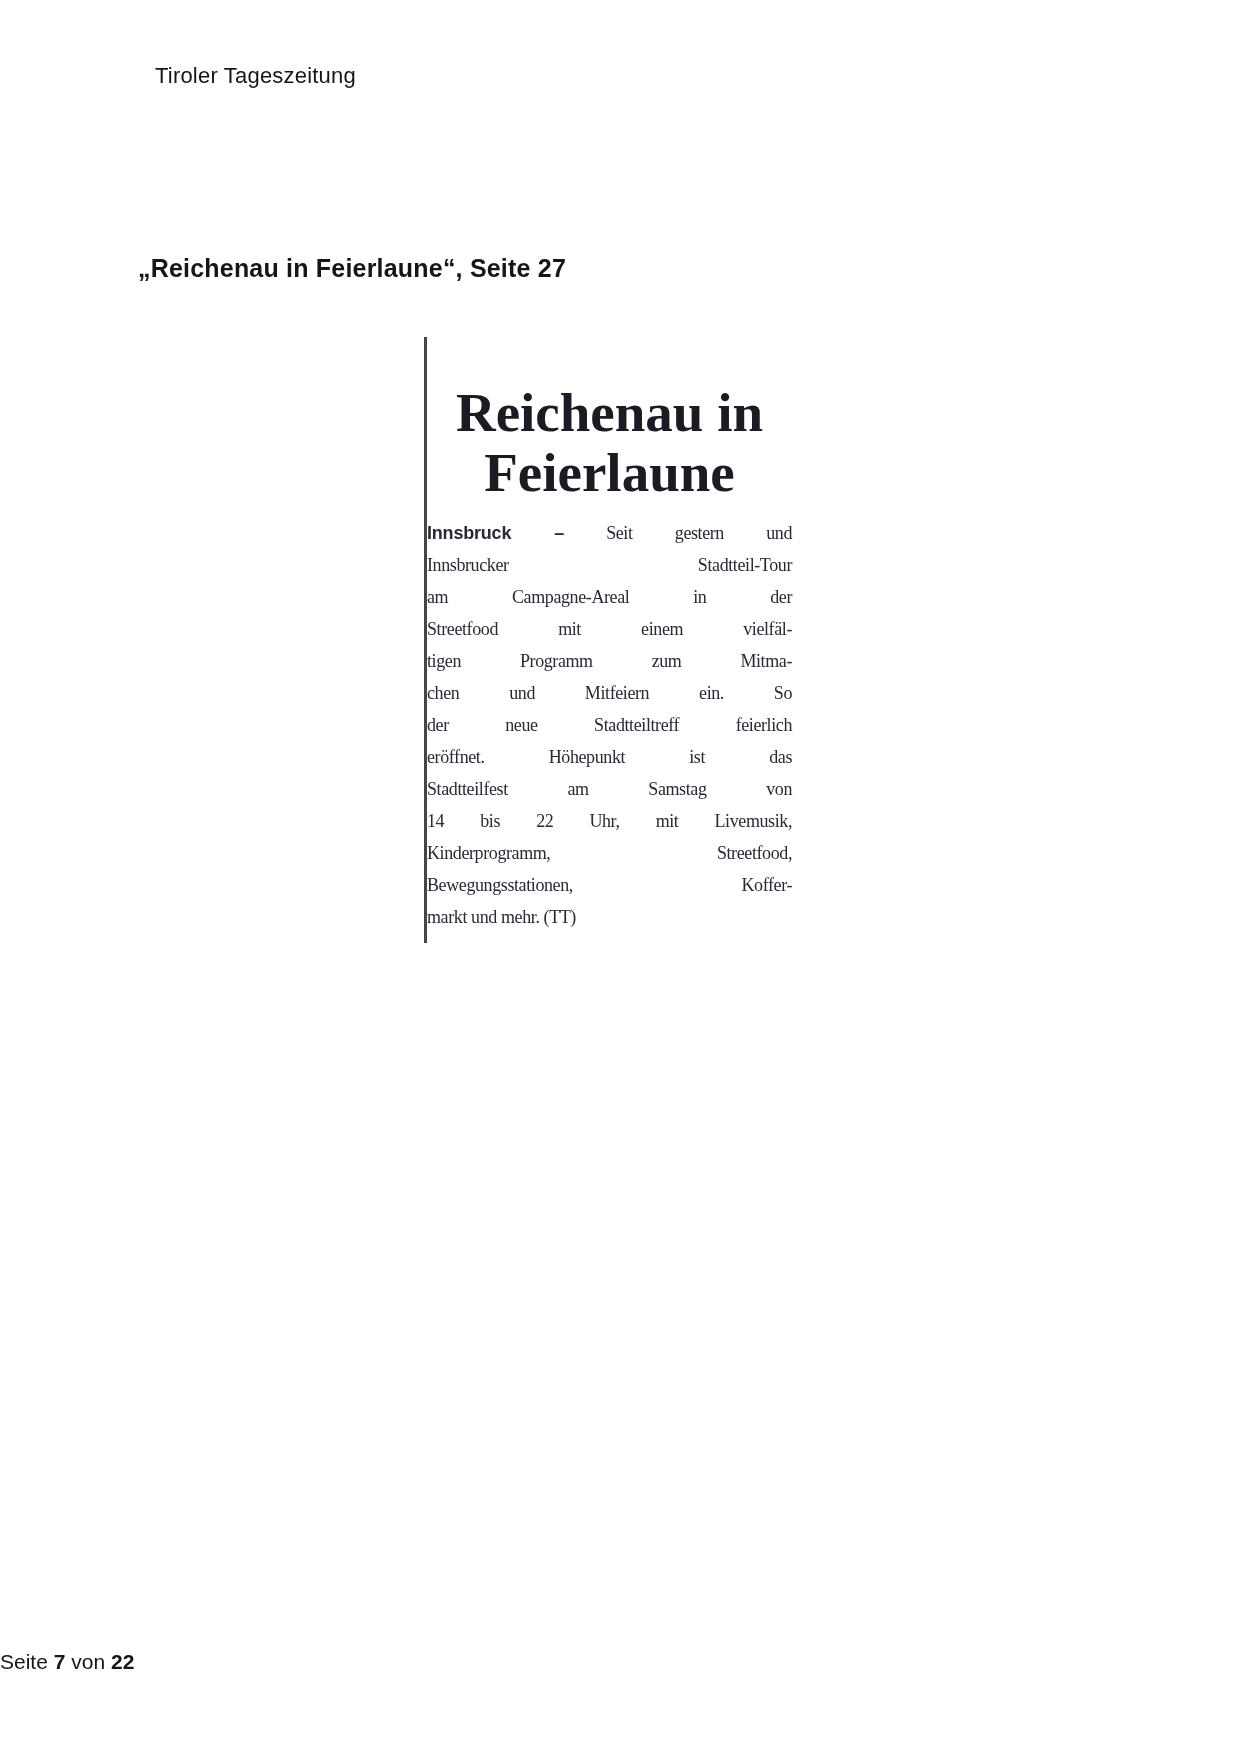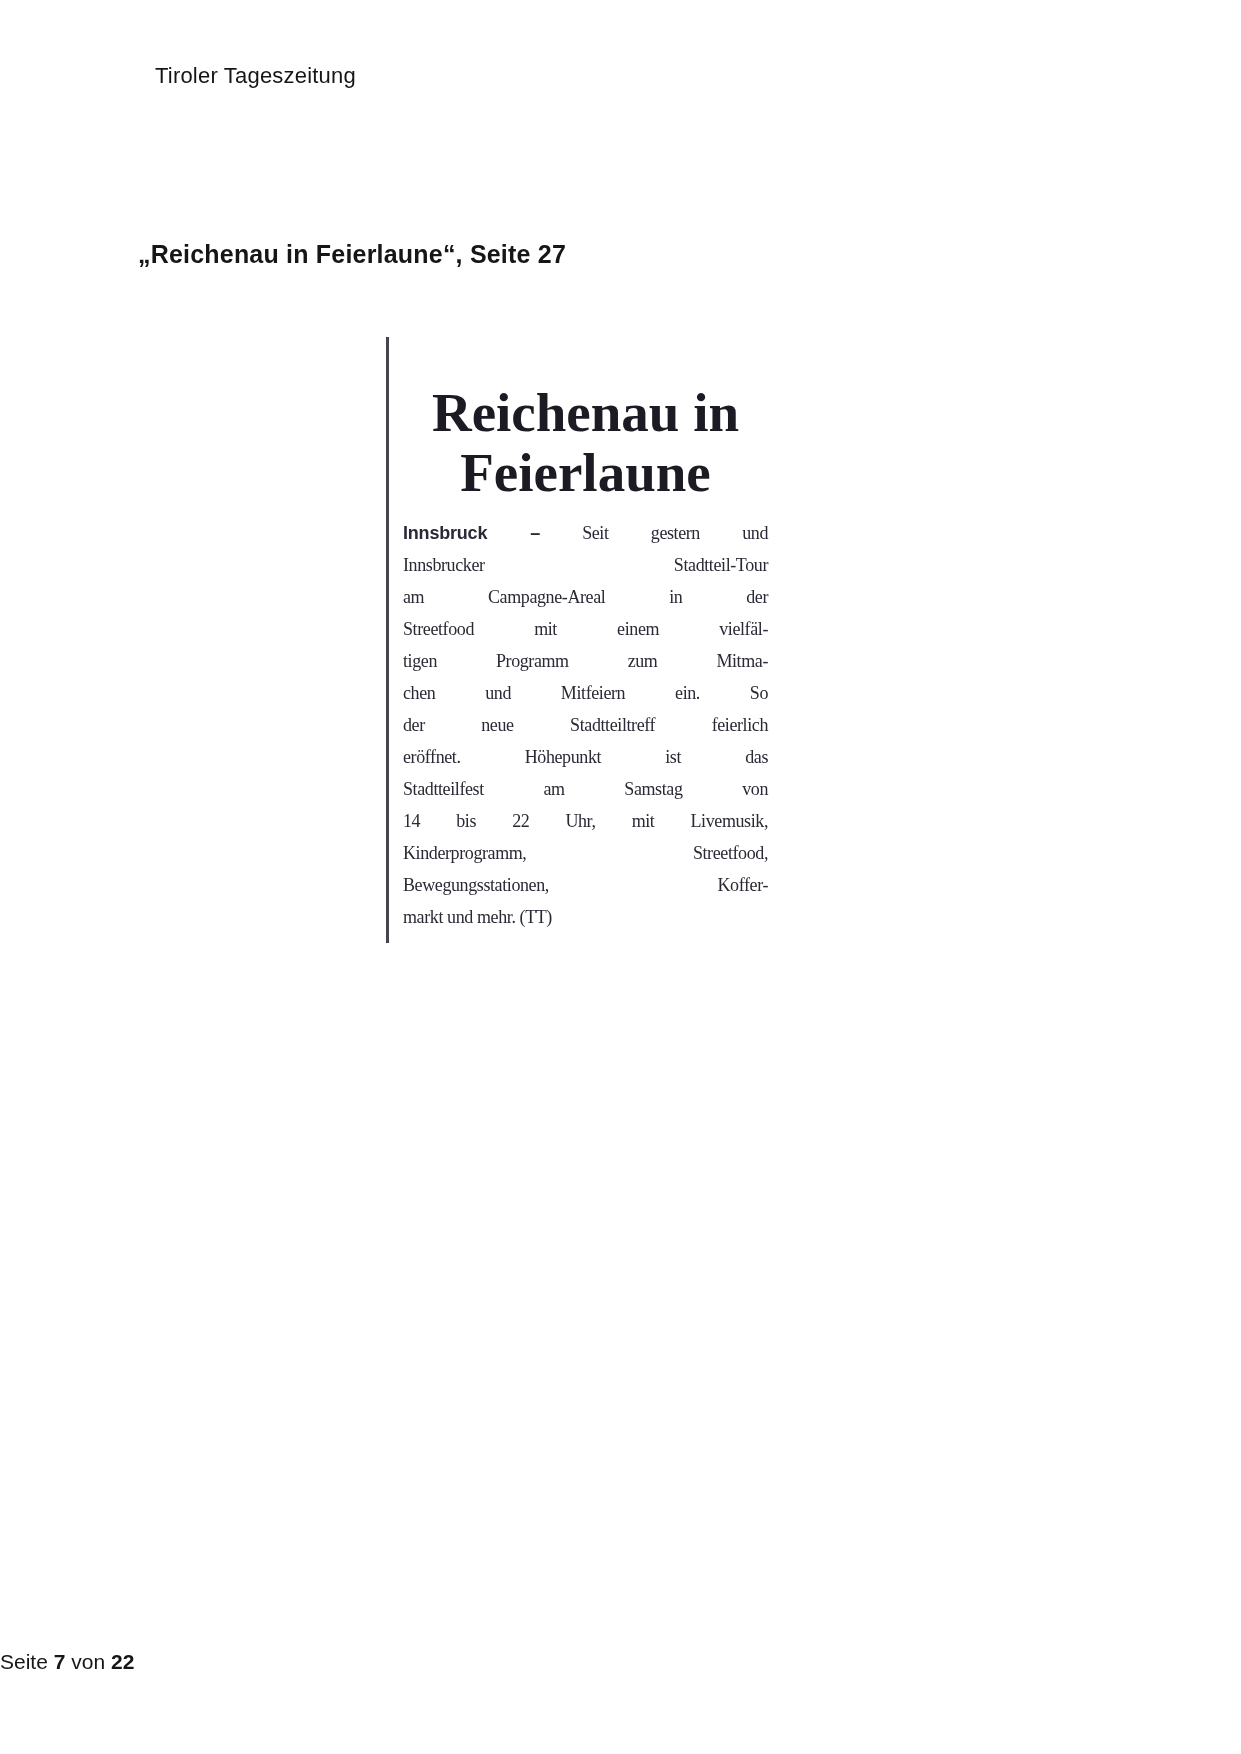--- a/index.html
+++ b/index.html
@@ -15,28 +15,27 @@
     background:var(--paper);
     font-family:"Liberation Sans",sans-serif;
     position:relative;
     color:var(--doc-text);
   }
   .doc-header{
     position:absolute;left:147px;top:63px;
     font-size:22px;letter-spacing:0.2px;margin-left:8px;
   }
   .doc-heading{
-    position:absolute;left:138px;top:240px;
+    position:absolute;left:138px;top:254px;
     font-size:25px;font-weight:bold;letter-spacing:0.2px;
   }
   .clipping{
-    position:absolute;left:386px;top:337px;
+    position:absolute;left:424px;top:337px;
     width:365px;
     border-left:3px solid var(--rule);
-    padding-left:14px;
     padding-bottom:10px;
     background:var(--paper);
   }
   .headline{
     margin-top:46px;
     font-family:"Liberation Serif",serif;
     font-weight:bold;
     font-size:55px;
     line-height:60px;
     text-align:center;

